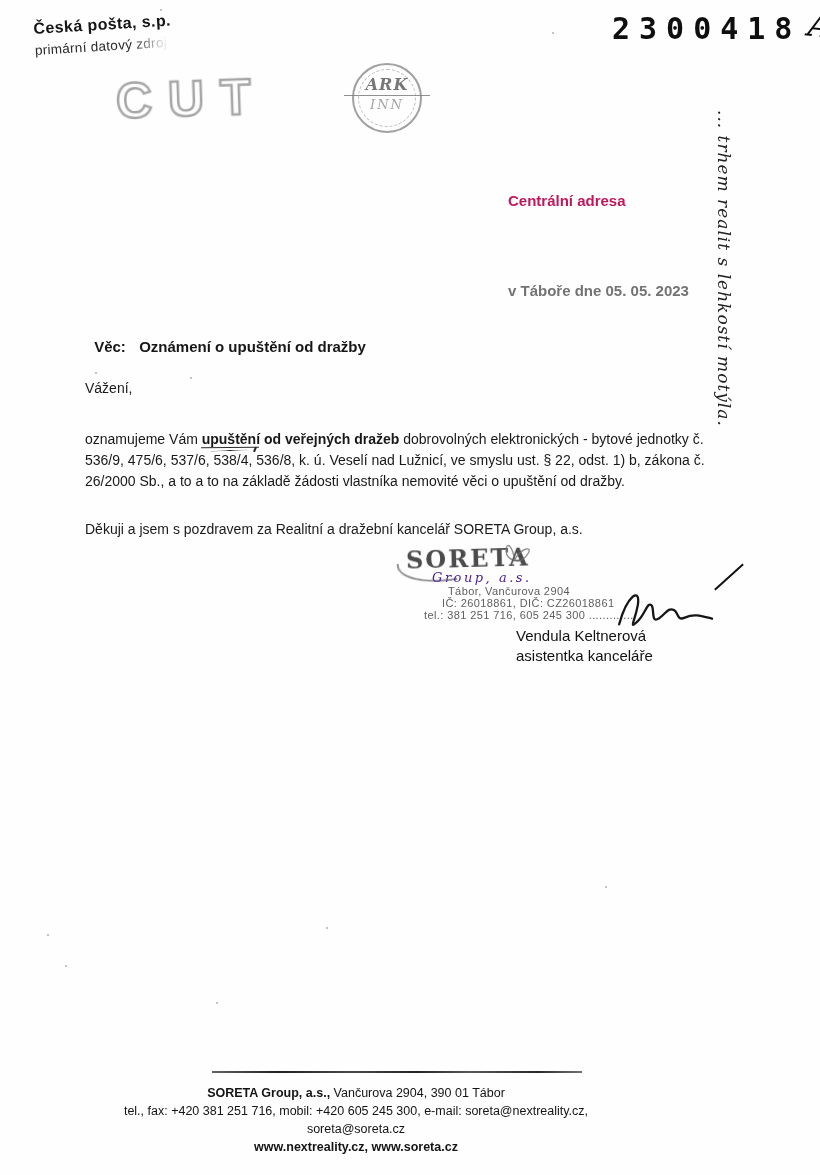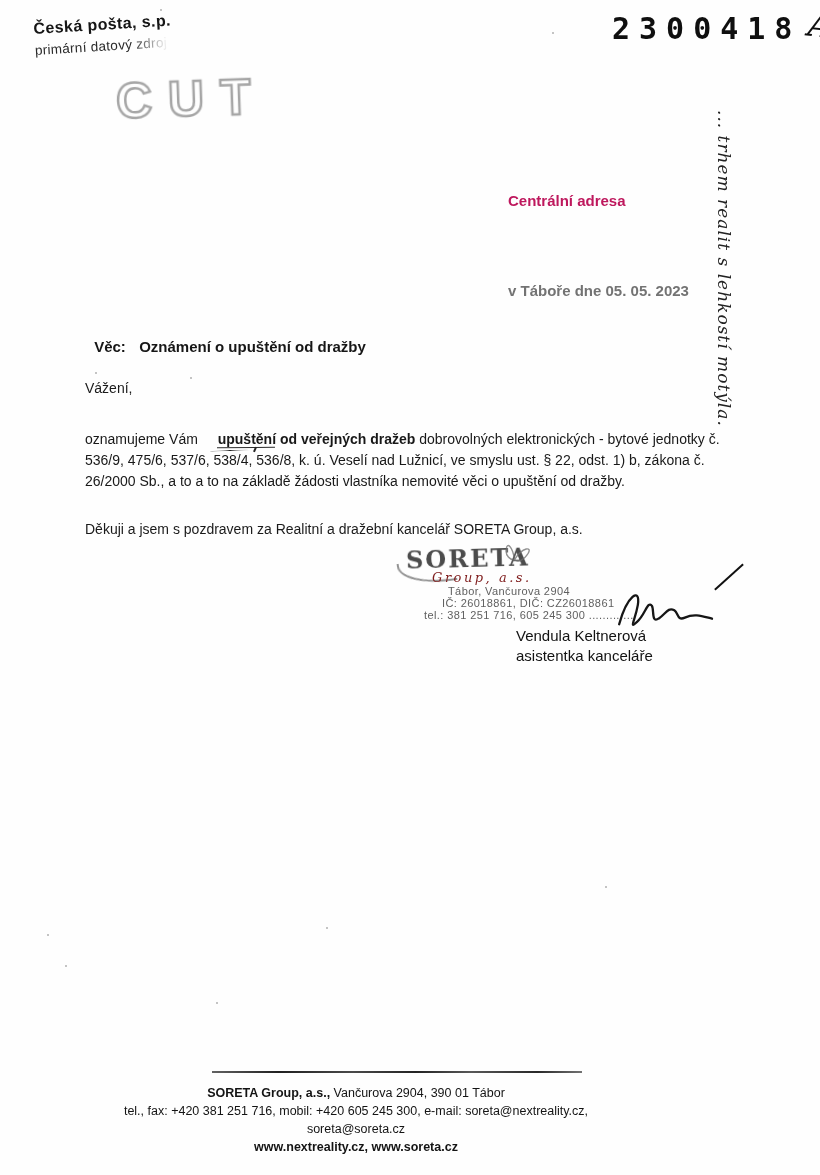--- a/index.html
+++ b/index.html
@@ -54,40 +54,40 @@
 
   .recipient{position:absolute;left:508px;top:192px;font-size:15px;font-weight:bold;color:#be185d;}
   .dateline{position:absolute;left:508px;top:282px;font-size:15px;font-weight:bold;color:#737373;}
 
   .subject-row{position:absolute;left:85px;top:338px;font-size:15px;font-weight:bold;color:#161616;text-align:center;}
   .subject-label{display:inline-block;width:50px;}
 
   .salutation{position:absolute;left:85px;top:380px;font-size:14px;}
   .body-par{position:absolute;left:85px;top:429px;width:640px;font-size:14px;line-height:21px;color:#181818;}
   .body-par b{font-weight:bold;}
-  .ul-hand{position:relative;margin-left:16px;}
+  .ul-hand{position:relative;}
   .ul-hand::after{content:'';position:absolute;left:-1px;right:1px;bottom:-1px;
       border-bottom:1.5px solid #2b2b2b;transform:rotate(-.6deg);}
   .ol-hand{position:relative;}
   .ol-hand::after{content:'';position:absolute;left:-3px;right:2px;top:-2px;
       border-top:1.7px solid #242424;border-radius:40%/100% 100% 0 0;transform:rotate(-2deg);}
   .ol-hand::before{content:'';position:absolute;right:-4px;top:-5px;width:2px;height:5px;
       background:#242424;transform:rotate(24deg);}
 
   .closing{position:absolute;left:85px;top:521px;font-size:14px;}
 
   
   .stamp-name{position:absolute;left:406px;top:544px;font-family:"DejaVu Serif",serif;
       font-weight:bold;font-size:24px;letter-spacing:2px;color:#4c4c4c;filter:blur(.3px);
       transform:rotate(-1.5deg);}
   .stamp-swoosh{position:absolute;left:398px;top:560px;width:56px;height:22px;
       border-bottom:2px solid #5a5a5a;border-left:2px solid #5a5a5a;
       border-radius:0 0 0 90%;transform:rotate(-8deg);opacity:.65;filter:blur(.3px);}
   .stamp-sub{position:absolute;left:432px;top:570px;font-family:"DejaVu Serif",serif;
-      font-style:italic;font-size:13px;letter-spacing:2.5px;color:#7f1d1d;filter:blur(.3px);}
+      font-style:italic;font-size:13px;letter-spacing:2.5px;color:#4c1d95;filter:blur(.3px);}
   .butterfly{position:absolute;left:502px;top:537px;transform:rotate(18deg);opacity:.75;}
   .stamp-line{position:absolute;font-size:11px;color:#5f5f5f;letter-spacing:.4px;filter:blur(.25px);white-space:nowrap;}
   .stamp-addr{left:448px;top:585px;}
   .stamp-ids{left:442px;top:597px;}
   .stamp-phones{left:424px;top:609px;}
 
   .signature{position:absolute;left:612px;top:581px;transform:rotate(-4deg);}
   .slash{position:absolute;left:710px;top:576px;width:38px;border-top:2.4px solid #111;
       transform:rotate(-42deg);}
 
@@ -109,20 +109,27 @@
 
 <div class="page">
 
   <div class="sender">
     <div class="sender-name">Česká pošta, s.p.</div>
     <div class="sender-sub">primární datový zdroj</div>
   </div>
 
   <div class="cut">CUT</div>
 
+  <div class="ark">
+    <div class="ark-outer"></div>
+    <div class="ark-inner"></div>
+    <div class="ark-top">ARK</div>
+    <div class="ark-line"></div>
+    <div class="ark-bot">INN</div>
+  </div>
 
 
   <div class="doc-number">
     <span class="doc-digits">2300418</span>
     <span class="doc-letter">A</span>
   </div>
 
   <div class="tagline">... trhem realit s lehkostí motýla.</div>
 
   <div class="recipient">Centrální adresa</div>

